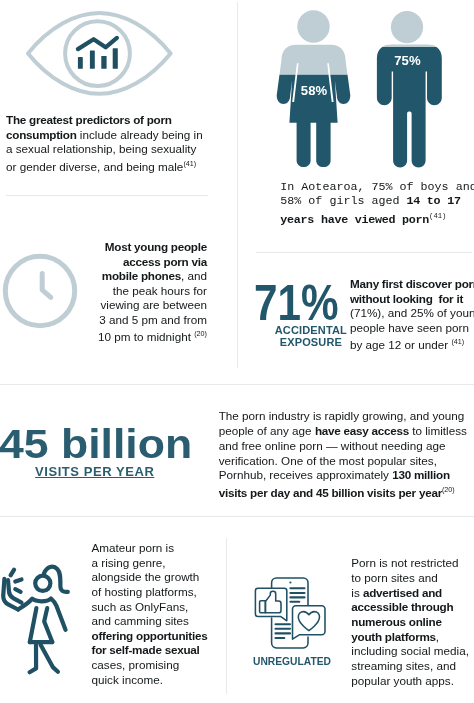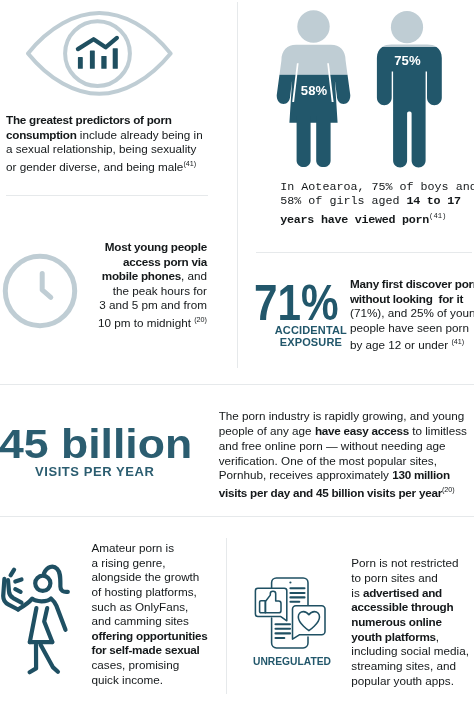--- a/index.html
+++ b/index.html
@@ -32,21 +32,21 @@
   
   #s4-stat{left:254px;top:286.5px;color:#22576b;}
   #s4-num{font-size:50px;font-weight:700;line-height:34px;transform:scaleX(0.845);transform-origin:left top;position:absolute;left:0;top:-1px;white-space:nowrap;}
   #s4-lab{font-size:11px;font-weight:700;line-height:12px;letter-spacing:0.15px;position:absolute;left:17px;top:37.4px;width:79.7px;text-align:center;white-space:nowrap;}
   #s4-lab div:last-child{margin-top:0;}
   #s4-text{left:350px;top:277.4px;width:150px;}
 
   
   #s5-stat{left:0px;top:428px;color:#2b5d70;}
   #s5-num{position:absolute;left:-1px;top:-4px;font-size:41px;font-weight:700;line-height:41px;white-space:nowrap;transform:scaleX(1.087);transform-origin:left top;}
-  #s5-lab{position:absolute;left:35.1px;top:37px;font-size:13px;font-weight:700;letter-spacing:0.55px;line-height:13px;white-space:nowrap;}
+  #s5-lab{position:absolute;left:35.1px;top:37px;font-size:13px;font-weight:700;letter-spacing:0.55px;line-height:13px;white-space:nowrap;text-decoration:underline;}
   #s5-text{left:218.7px;top:409.3px;width:260px;line-height:14.75px;}
 
   
   #selfie-icon{left:0px;top:556px;}
   #s6-text{left:91.5px;top:541.2px;width:130px;line-height:14.6px;}
 
   
   #phone-icon{left:252px;top:571.7px;}
   #s7-label{left:252.5px;top:654.2px;color:#22576b;font-size:11.8px;font-weight:700;letter-spacing:0px;white-space:nowrap;transform:scaleX(0.87);transform-origin:left top;}
   #s7-text{left:351.3px;top:556.3px;width:130px;line-height:14.66px;}
@@ -159,20 +159,21 @@
     <svg width="80" height="80" viewBox="0 0 80 80" fill="none">
       <circle cx="40" cy="40" r="34.7" stroke="#bfcdd4" stroke-width="5" fill="none"></circle>
       <path d="M42.2 22.6 V38.9 L50.8 46.4" stroke="#bfcdd4" stroke-width="5" stroke-linecap="round" stroke-linejoin="round" fill="none"></path>
     </svg>
   </div>
   <div class="abs body-txt" id="s3-text">
       <div class="ln"><span class="bd">Most young people</span></div>
       <div class="ln"><span class="bd">access porn via</span></div>
       <div class="ln"><span class="bd">mobile phones</span><span>, and</span></div>
       <div class="ln"><span>the peak hours for</span></div>
+      <div class="ln"><span>viewing are between</span></div>
       <div class="ln"><span>3 and 5 pm and from</span></div>
       <div class="ln"><span>10 pm to midnight </span><span class="sup">(20)</span></div>
     </div>
 
   <div class="abs" id="s4-stat">
     <div id="s4-num">71%</div>
     <div id="s4-lab">
       <div>ACCIDENTAL</div>
       <div>EXPOSURE</div>
     </div>

